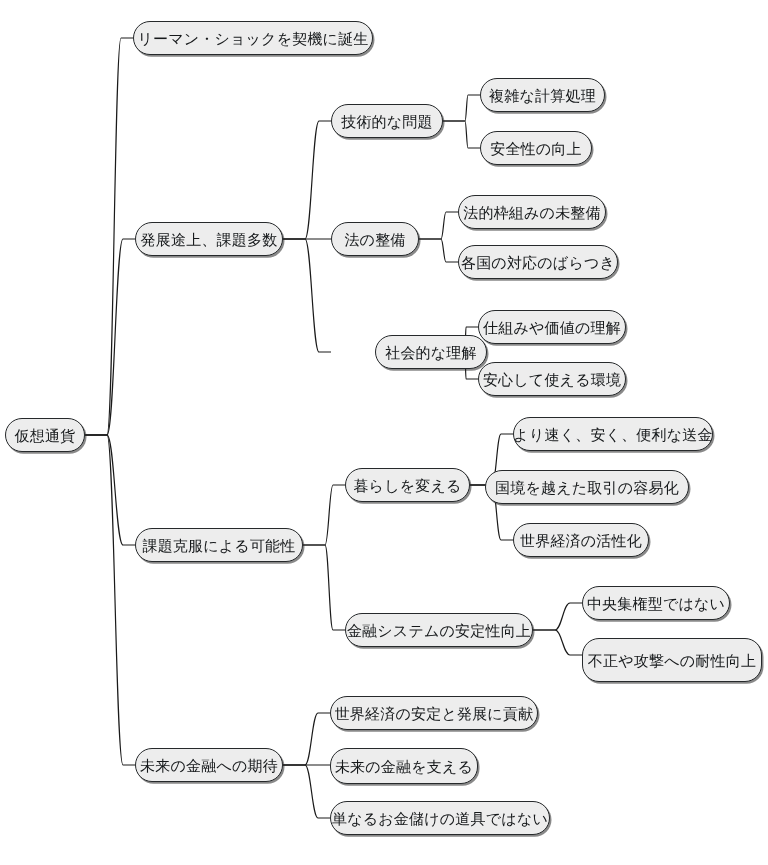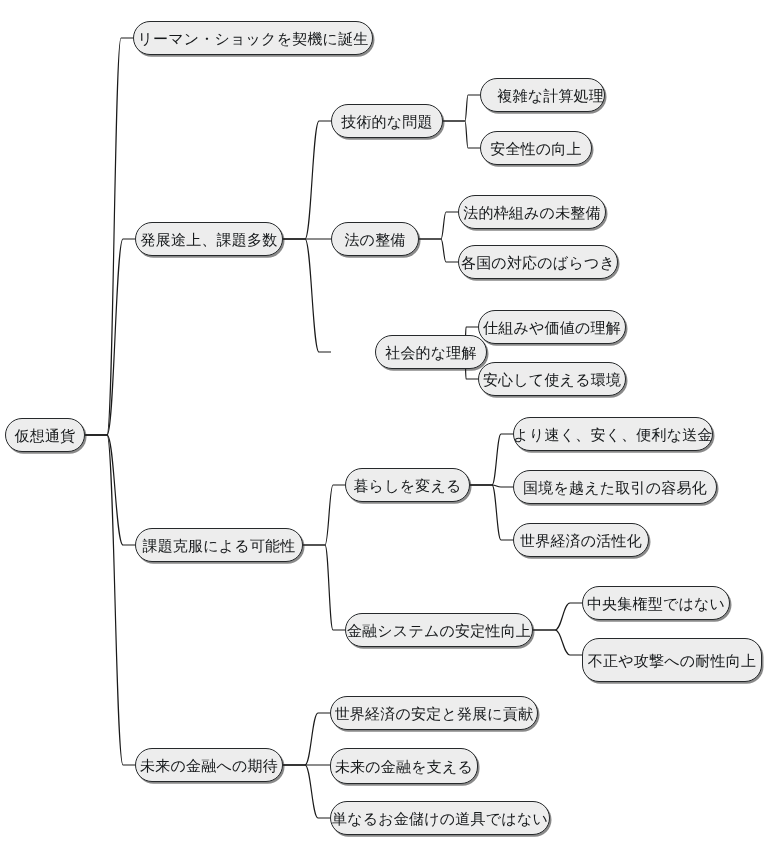--- a/index.html
+++ b/index.html
@@ -81,21 +81,21 @@
       </div>
       <div class="node" style="left: 133px; top: 21px; width: 240px; height: 34px;">
         <span class="label">リーマン・ショックを契機に誕生</span>
       </div>
       <div class="node" style="left: 135px; top: 222px; width: 148px; height: 34px;">
         <span class="label">発展途上、課題多数</span>
       </div>
       <div class="node" style="left: 331px; top: 104px; width: 112px; height: 34px;">
         <span class="label">技術的な問題</span>
       </div>
-      <div class="node" style="left: 480px; top: 78px; width: 125px; height: 34px; justify-content: flex-end;">
+      <div class="node" style="left: 480px; top: 78px; width: 125px; height: 34px;">
         <span class="label">複雑な計算処理</span>
       </div>
       <div class="node" style="left: 480px; top: 131px; width: 112px; height: 34px;">
         <span class="label">安全性の向上</span>
       </div>
       <div class="node" style="left: 331px; top: 222px; width: 88px; height: 34px;">
         <span class="label">法の整備</span>
       </div>
       <div class="node" style="left: 458px; top: 195px; width: 148px; height: 34px;">
         <span class="label">法的枠組みの未整備</span>
@@ -114,21 +114,21 @@
       </div>
       <div class="node" style="left: 135px; top: 528px; width: 168px; height: 34px;">
         <span class="label">課題克服による可能性</span>
       </div>
       <div class="node" style="left: 345px; top: 468px; width: 125px; height: 34px;">
         <span class="label">暮らしを変える</span>
       </div>
       <div class="node" style="left: 513px; top: 417px; width: 200px; height: 34px;">
         <span class="label">より速く、安く、便利な送金</span>
       </div>
-      <div class="node" style="left: 513px; top: 470px; width: 204px; height: 34px;">
+      <div class="node" style="left: 485px; top: 470px; width: 204px; height: 34px;">
         <span class="label">国境を越えた取引の容易化</span>
       </div>
       <div class="node" style="left: 513px; top: 523px; width: 136px; height: 34px;">
         <span class="label">世界経済の活性化</span>
       </div>
       <div class="node" style="left: 345px; top: 613px; width: 188px; height: 34px;">
         <span class="label">金融システムの安定性向上</span>
       </div>
       <div class="node" style="left: 582px; top: 586px; width: 148px; height: 34px;">
         <span class="label">中央集権型ではない</span>

